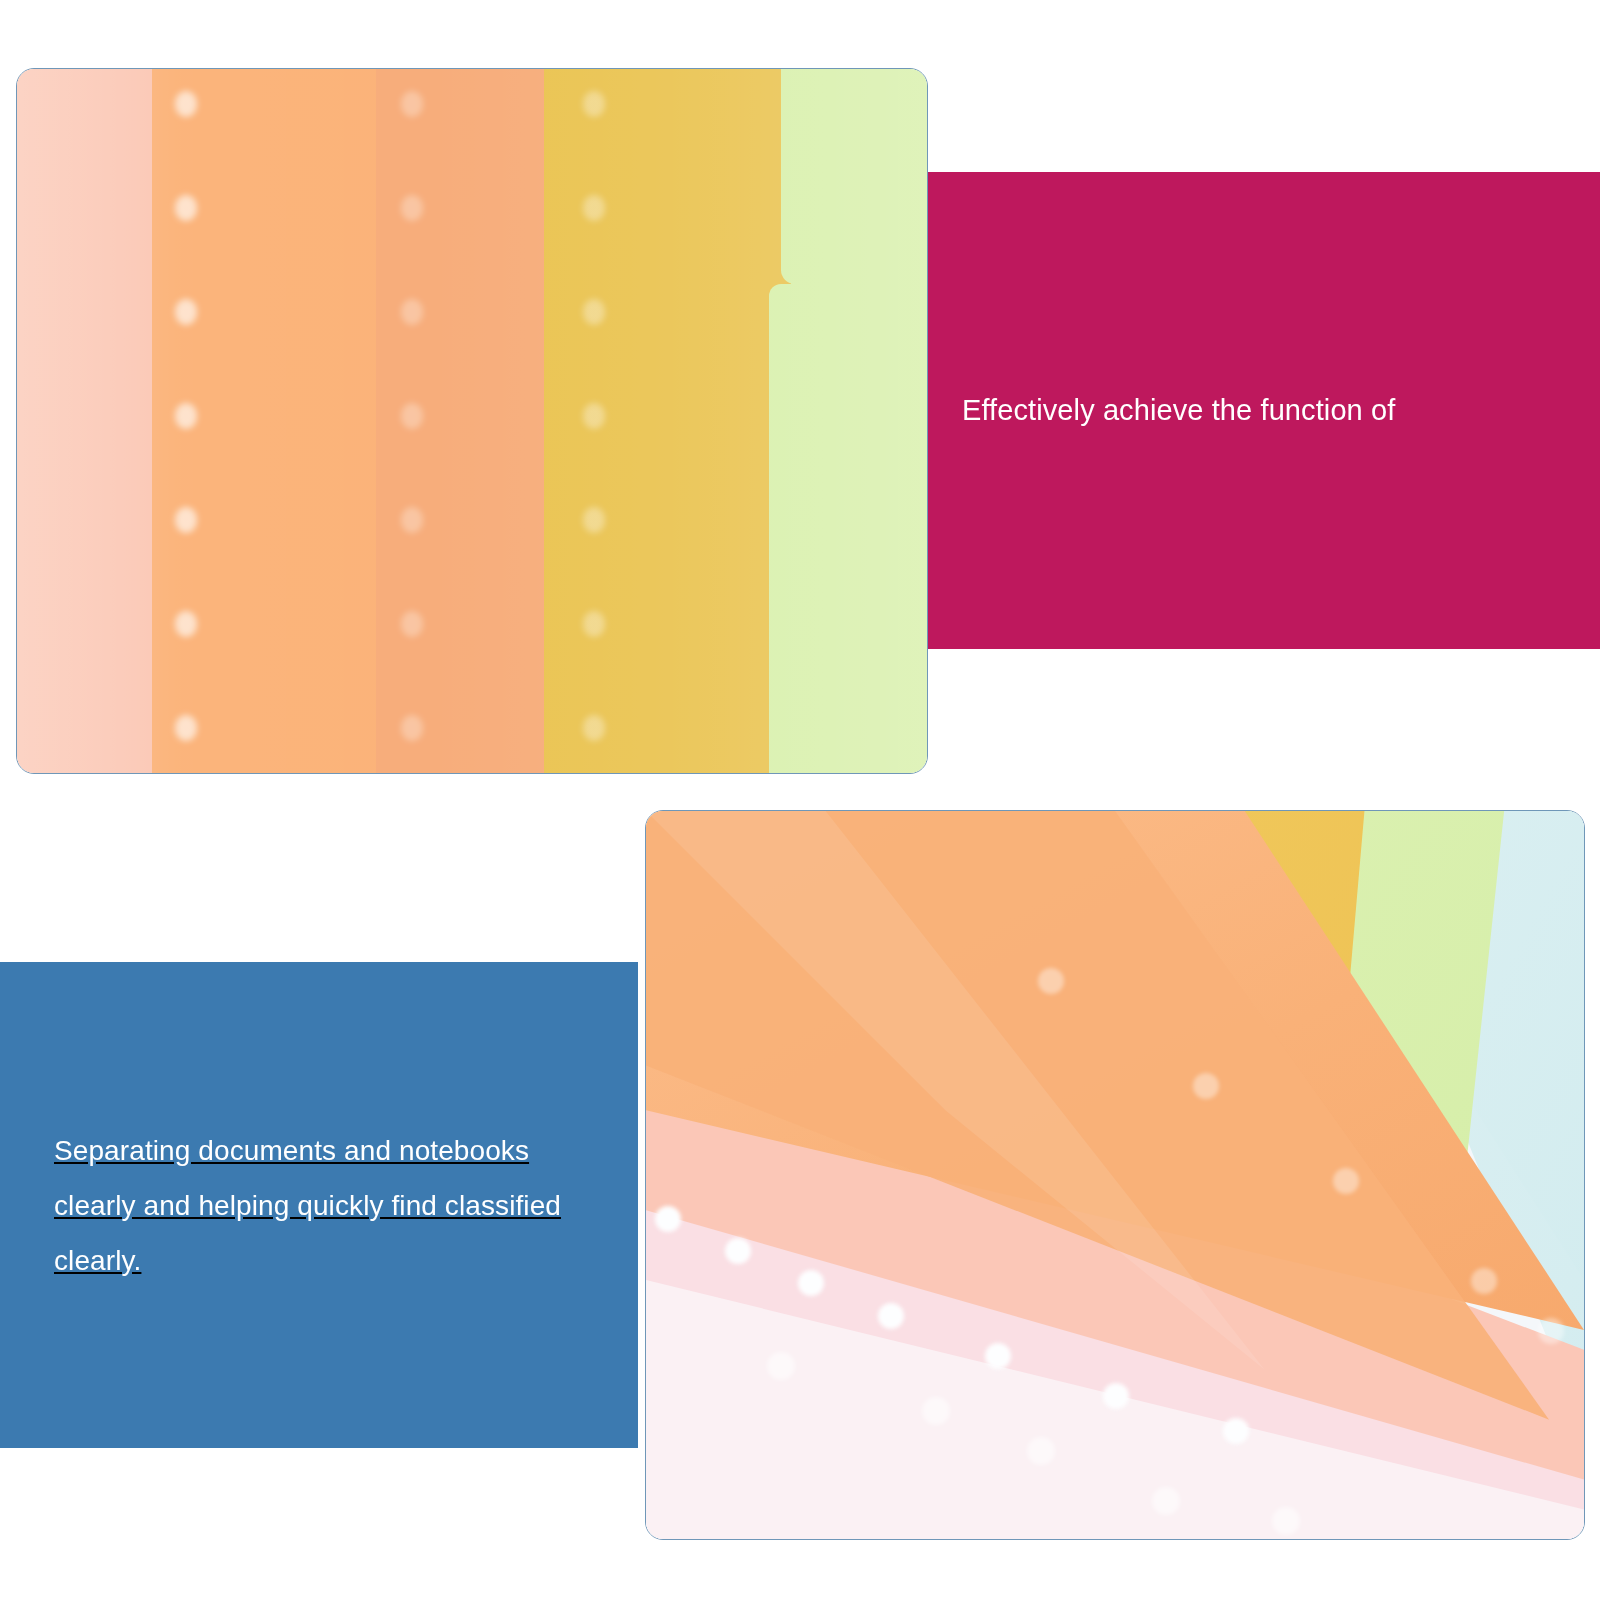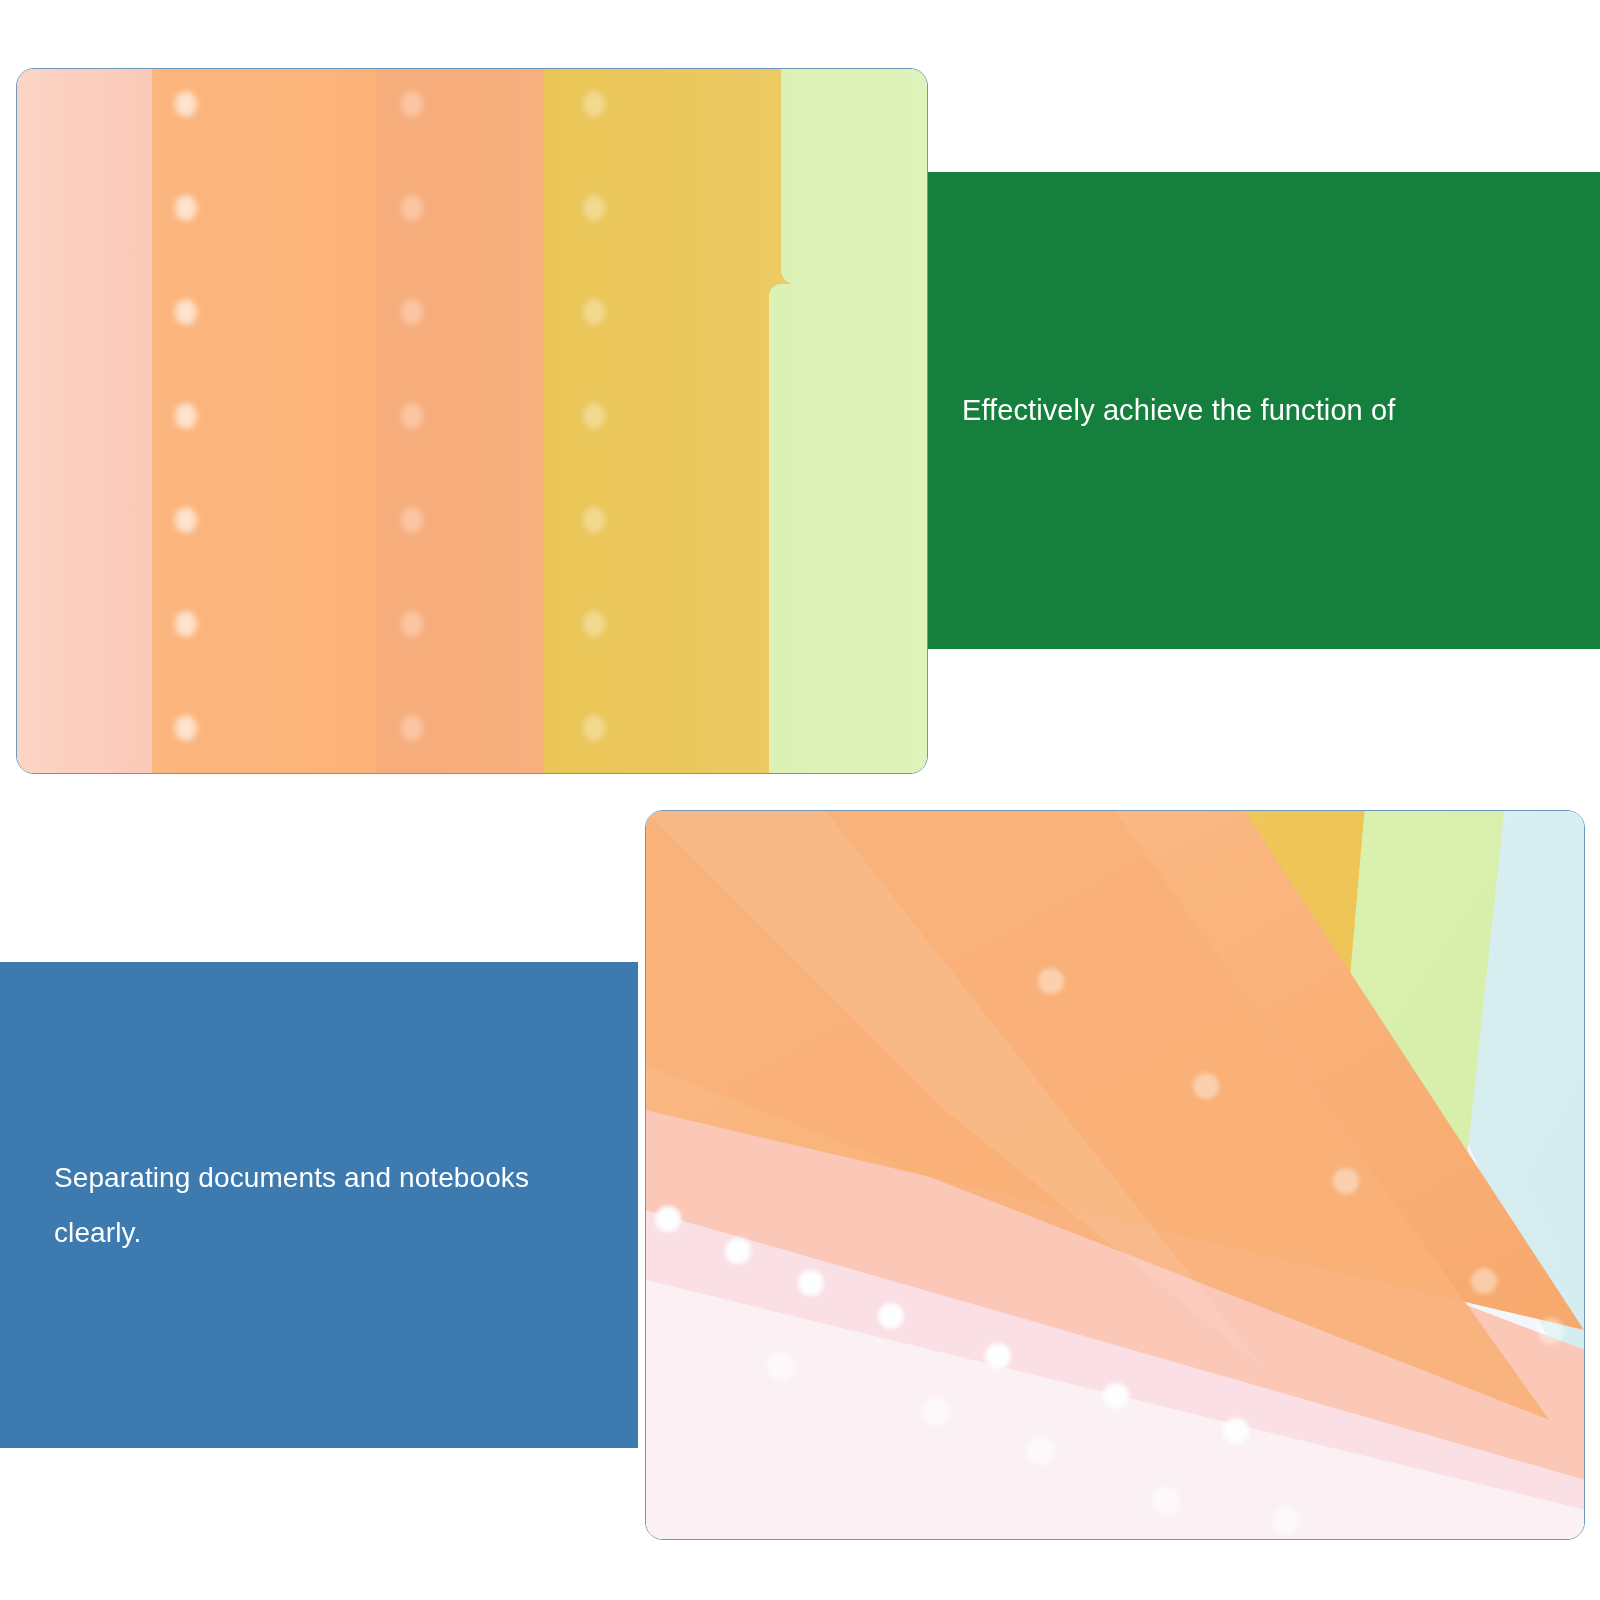--- a/index.html
+++ b/index.html
@@ -136,20 +136,21 @@
     width: 672px;
     height: 477px;
     padding: 0 36px 0 34px;
   }
   #caption-panel-bottom {
     left: 0px;
     top: 962px;
     width: 638px;
     height: 486px;
     padding: 0 40px 0 54px;
+    text-decoration: underline;
   }
   .caption-line {
     color: #ffffff;
     font-size: 29px;
     line-height: 55px;
     font-weight: 400;
     letter-spacing: 0.1px;
     white-space: nowrap;
   }
   #caption-panel-bottom .caption-line { font-size: 28px; }
@@ -192,26 +193,27 @@
       <div class="hole" style="background: rgba(255, 255, 255, 0.34); top: 230px; left: 6px;"></div>
       <div class="hole" style="background: rgba(255, 255, 255, 0.34); top: 334px; left: 6px;"></div>
       <div class="hole" style="background: rgba(255, 255, 255, 0.34); top: 438px; left: 6px;"></div>
       <div class="hole" style="background: rgba(255, 255, 255, 0.34); top: 542px; left: 6px;"></div>
       <div class="hole" style="background: rgba(255, 255, 255, 0.34); top: 646px; left: 6px;"></div>
     </div>
 
   <div class="stack-sheen"></div>
 </div>
 
-<div class="caption-panel" id="caption-panel-top" style="background: #15803d;">
+<div class="caption-panel" id="caption-panel-top" style="background: #be185d;">
   <div class="caption-line">Effectively achieve the function of</div>
 </div>
 
 <div class="caption-panel" id="caption-panel-bottom" style="background: rgb(60, 122, 176);">
   <div class="caption-line">Separating documents and notebooks</div>
+  <div class="caption-line">clearly and helping quickly find classified</div>
   <div class="caption-line">clearly.</div>
 </div>
 
 <div class="photo-card" id="photo-dividers-fan" style="border-color: rgb(111, 151, 184);">
   <svg class="fan-inner" viewBox="0 0 940 730" preserveAspectRatio="none">
     <defs>
       <linearGradient id="gOrange" x1="0" y1="0" x2="1" y2="1">
         <stop offset="0%" stop-color="#fcbe8c"></stop>
         <stop offset="55%" stop-color="#f9b178"></stop>
         <stop offset="100%" stop-color="#f7a96d"></stop>

